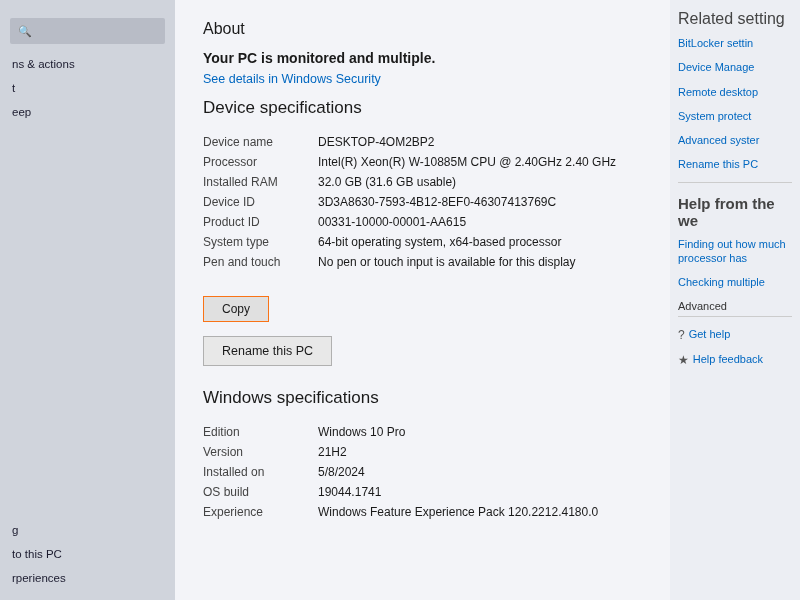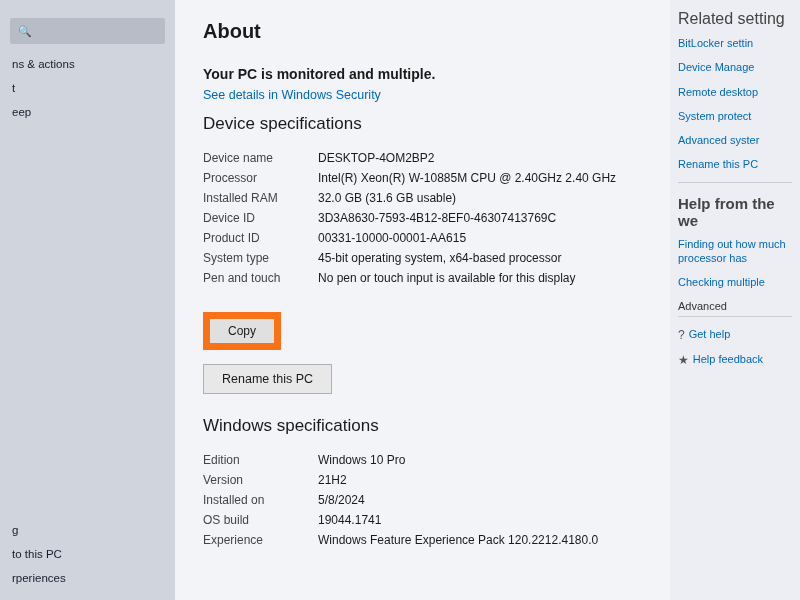--- a/index.html
+++ b/index.html
@@ -58,24 +58,24 @@
     
     .main-content {
       flex: 1;
       background: #f3f4f8;
       height: 600px;
       overflow-y: auto;
       padding: 20px 28px 20px 28px;
     }
 
     .page-title {
-      font-size: 20px;
-      font-weight: 700;
-      color: #1a1a1a;
-      margin-bottom: 23px;
+      font-size: 16px;
+      font-weight: 400;
+      color: #1a1a1a;
+      margin-bottom: 12px;
     }
 
     .protected-text {
       font-size: 14px;
       font-weight: 600;
       color: #1a1a1a;
       margin-bottom: 6px;
     }
 
     .security-link {
@@ -114,21 +114,21 @@
       font-size: 12px;
     }
 
     .spec-table tr td:last-child {
       color: #1a1a1a;
       font-size: 12px;
     }
 
     .btn-copy {
       background: #e0e0e0;
-      border: 7px solid #f97316;
+      border: 1px solid #f97316;
       padding: 5px 18px;
       font-size: 12px;
       cursor: pointer;
       color: #1a1a1a;
       margin-top: 8px;
       margin-bottom: 14px;
       display: inline-block;
     }
 
     .btn-rename {
@@ -268,21 +268,21 @@
         <tr>
           <td>Device ID</td>
           <td>3D3A8630-7593-4B12-8EF0-46307413769C</td>
         </tr>
         <tr>
           <td>Product ID</td>
           <td>00331-10000-00001-AA615</td>
         </tr>
         <tr>
           <td>System type</td>
-          <td>45-bit operating system, x64-based processor</td>
+          <td>64-bit operating system, x64-based processor</td>
         </tr>
         <tr>
           <td>Pen and touch</td>
           <td>No pen or touch input is available for this display</td>
         </tr>
       </tbody>
   </table>
 
   <div>
     <button class="btn-copy">Copy</button>

